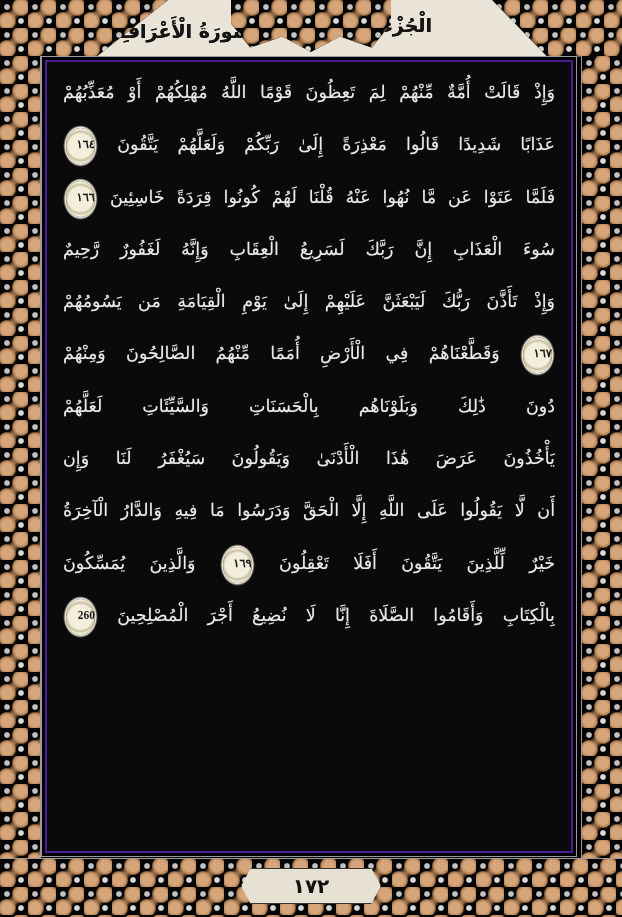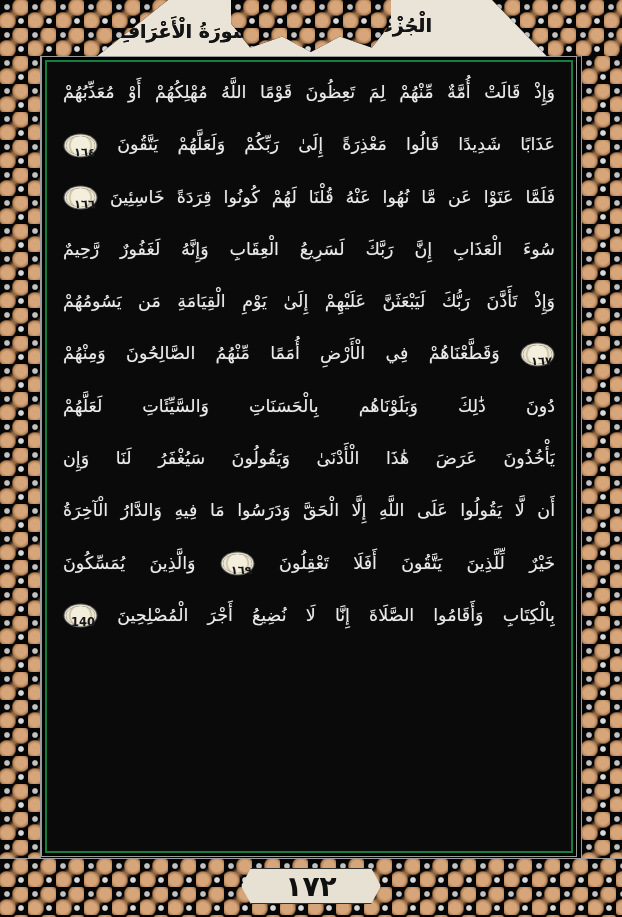--- a/index.html
+++ b/index.html
@@ -34,48 +34,48 @@
     clip-path:polygon(0 0,100% 0,100% 45%,88% 92%,68% 70%,50% 100%,32% 70%,12% 92%,0 45%);}
   .header-label{
     position:absolute;top:14px;color:#141414;font-weight:bold;font-size:19px;
     direction:rtl;white-space:nowrap;text-shadow:0 0 0.4px #141414;
   }
   .juz-label{right:150px;}
   .surah-label{left:78px;top:20px;}
   
   .panel{
     position:absolute;left:45px;top:60px;width:528px;height:793px;
-    background:#0a0a0a;border:2px solid #15803d;
+    background:#0a0a0a;border:2px solid #4c1d95;
     box-shadow:0 0 0 3px #000,0 0 0 4px #9a9a9a;
-    box-sizing:border-box;padding:4px 16px;
+    box-sizing:border-box;padding:4px 16px;font-family:Liberation Serif, serif;
   }
   .qlines{width:100%;height:100%;}
   .qline{
     direction:rtl;text-align:justify;text-align-last:justify;
     height:52.3px;line-height:52.3px;white-space:nowrap;
     color:#ebebeb;font-size:17.5px;font-weight:500;
     text-shadow:0 0 1px rgba(255,255,255,.35);
     overflow:hidden;
   }
   .ayah-text{letter-spacing:0.3px;}
   .ayah-marker{
-    display:inline-block;width:29px;height:19px;border-radius:50%;
+    display:inline-block;width:29px;height:36px;border-radius:50%;
     background:radial-gradient(circle,#f4efdd 52%,#c9bf9f 62%,#f4efdd 72%,#b5ab8c 100%);
     box-shadow:0 0 0 1.5px #e6e1cf,0 0 0 2.5px #555;
     vertical-align:middle;line-height:29px;text-align:center;margin:0 3px;
   }
   .ayah-num{font-size:11.5px;font-weight:bold;color:#151515;letter-spacing:0;}
   
   .cartouche{
     position:absolute;left:50%;bottom:13px;transform:translateX(-50%);
     width:138px;height:34px;background:#e6e1d2;
     clip-path:polygon(7% 0,93% 0,100% 50%,93% 100%,7% 100%,0 50%);
     border:1px solid #333;display:flex;align-items:center;justify-content:center;
   }
-  .page-num{font-size:28px;font-weight:bold;color:#101010;direction:rtl;letter-spacing:4px;}
+  .page-num{font-size:20px;font-weight:bold;color:#101010;direction:rtl;letter-spacing:4px;}
 </style>
 </head>
 <body>
 
 <div class="page">
 
   <div class="header-band">
     <div class="header-label juz-label">الْجُزْءُ التَّاسِعُ</div>
     <div class="header-label surah-label">سُورَةُ الْأَعْرَافِ</div>
   </div>
@@ -92,21 +92,21 @@
         <div class="qline"><span class="ayah-text">وَإِذْ قَالَتْ أُمَّةٌ مِّنْهُمْ لِمَ تَعِظُونَ قَوْمًا اللَّهُ مُهْلِكُهُمْ أَوْ مُعَذِّبُهُمْ</span> </div>
         <div class="qline"><span class="ayah-text">عَذَابًا شَدِيدًا قَالُوا مَعْذِرَةً إِلَىٰ رَبِّكُمْ وَلَعَلَّهُمْ يَتَّقُونَ</span> <span class="ayah-marker"><span class="ayah-num">١٦٤</span></span> </div>
         <div class="qline"><span class="ayah-text">فَلَمَّا عَتَوْا عَن مَّا نُهُوا عَنْهُ قُلْنَا لَهُمْ كُونُوا قِرَدَةً خَاسِئِينَ</span> <span class="ayah-marker"><span class="ayah-num">١٦٦</span></span> </div>
         <div class="qline"><span class="ayah-text">سُوءَ الْعَذَابِ إِنَّ رَبَّكَ لَسَرِيعُ الْعِقَابِ وَإِنَّهُ لَغَفُورٌ رَّحِيمٌ</span> </div>
         <div class="qline"><span class="ayah-text">وَإِذْ تَأَذَّنَ رَبُّكَ لَيَبْعَثَنَّ عَلَيْهِمْ إِلَىٰ يَوْمِ الْقِيَامَةِ مَن يَسُومُهُمْ</span> </div>
         <div class="qline"><span class="ayah-marker"><span class="ayah-num">١٦٧</span></span> <span class="ayah-text">وَقَطَّعْنَاهُمْ فِي الْأَرْضِ أُمَمًا مِّنْهُمُ الصَّالِحُونَ وَمِنْهُمْ</span> </div>
         <div class="qline"><span class="ayah-text">دُونَ ذَٰلِكَ وَبَلَوْنَاهُم بِالْحَسَنَاتِ وَالسَّيِّئَاتِ لَعَلَّهُمْ</span> </div>
         <div class="qline"><span class="ayah-text">يَأْخُذُونَ عَرَضَ هَٰذَا الْأَدْنَىٰ وَيَقُولُونَ سَيُغْفَرُ لَنَا وَإِن</span> </div>
         <div class="qline"><span class="ayah-text">أَن لَّا يَقُولُوا عَلَى اللَّهِ إِلَّا الْحَقَّ وَدَرَسُوا مَا فِيهِ وَالدَّارُ الْآخِرَةُ</span> </div>
         <div class="qline"><span class="ayah-text">خَيْرٌ لِّلَّذِينَ يَتَّقُونَ أَفَلَا تَعْقِلُونَ</span> <span class="ayah-marker"><span class="ayah-num">١٦٩</span></span> <span class="ayah-text">وَالَّذِينَ يُمَسِّكُونَ</span> </div>
-        <div class="qline"><span class="ayah-text">بِالْكِتَابِ وَأَقَامُوا الصَّلَاةَ إِنَّا لَا نُضِيعُ أَجْرَ الْمُصْلِحِينَ</span> <span class="ayah-marker"><span class="ayah-num">140</span></span> </div>
+        <div class="qline"><span class="ayah-text">بِالْكِتَابِ وَأَقَامُوا الصَّلَاةَ إِنَّا لَا نُضِيعُ أَجْرَ الْمُصْلِحِينَ</span> <span class="ayah-marker"><span class="ayah-num">260</span></span> </div>
       </div>
   </div>
 
   <div class="cartouche">
     <span class="page-num">١٧٢</span>
   </div>
 
 </div>
 
 </body></html>

